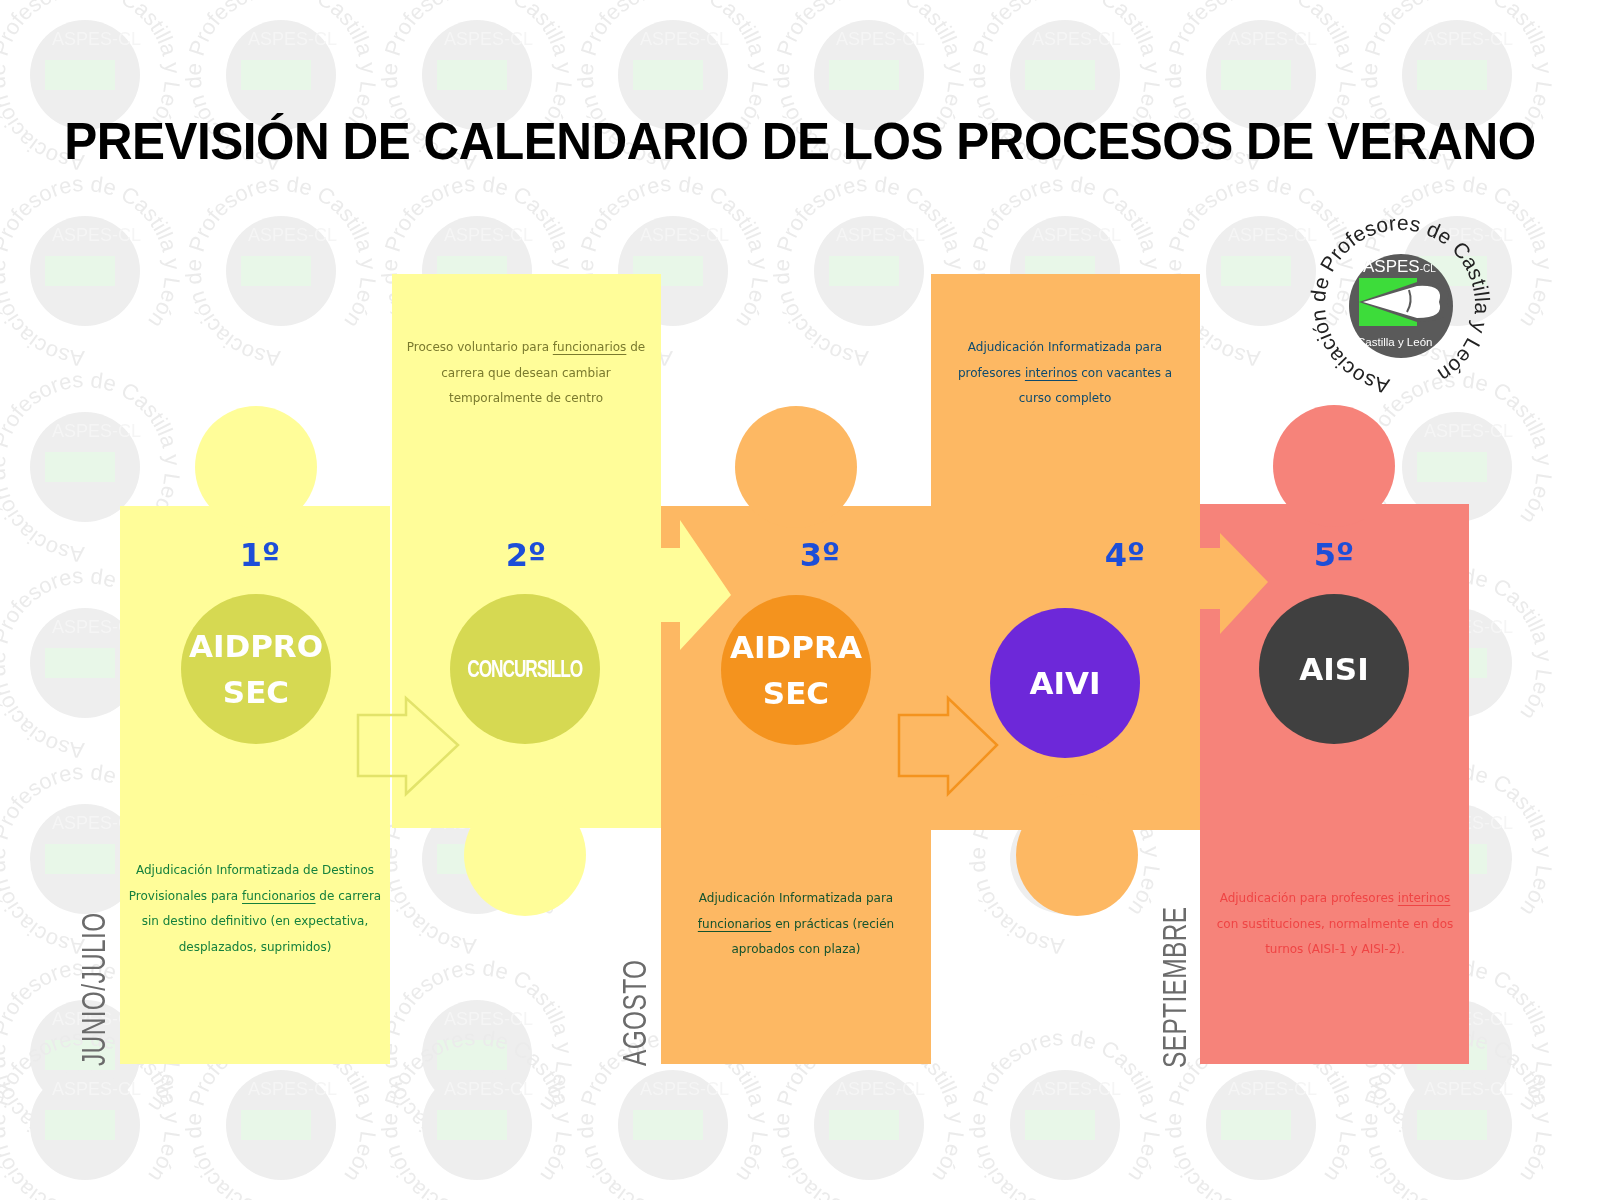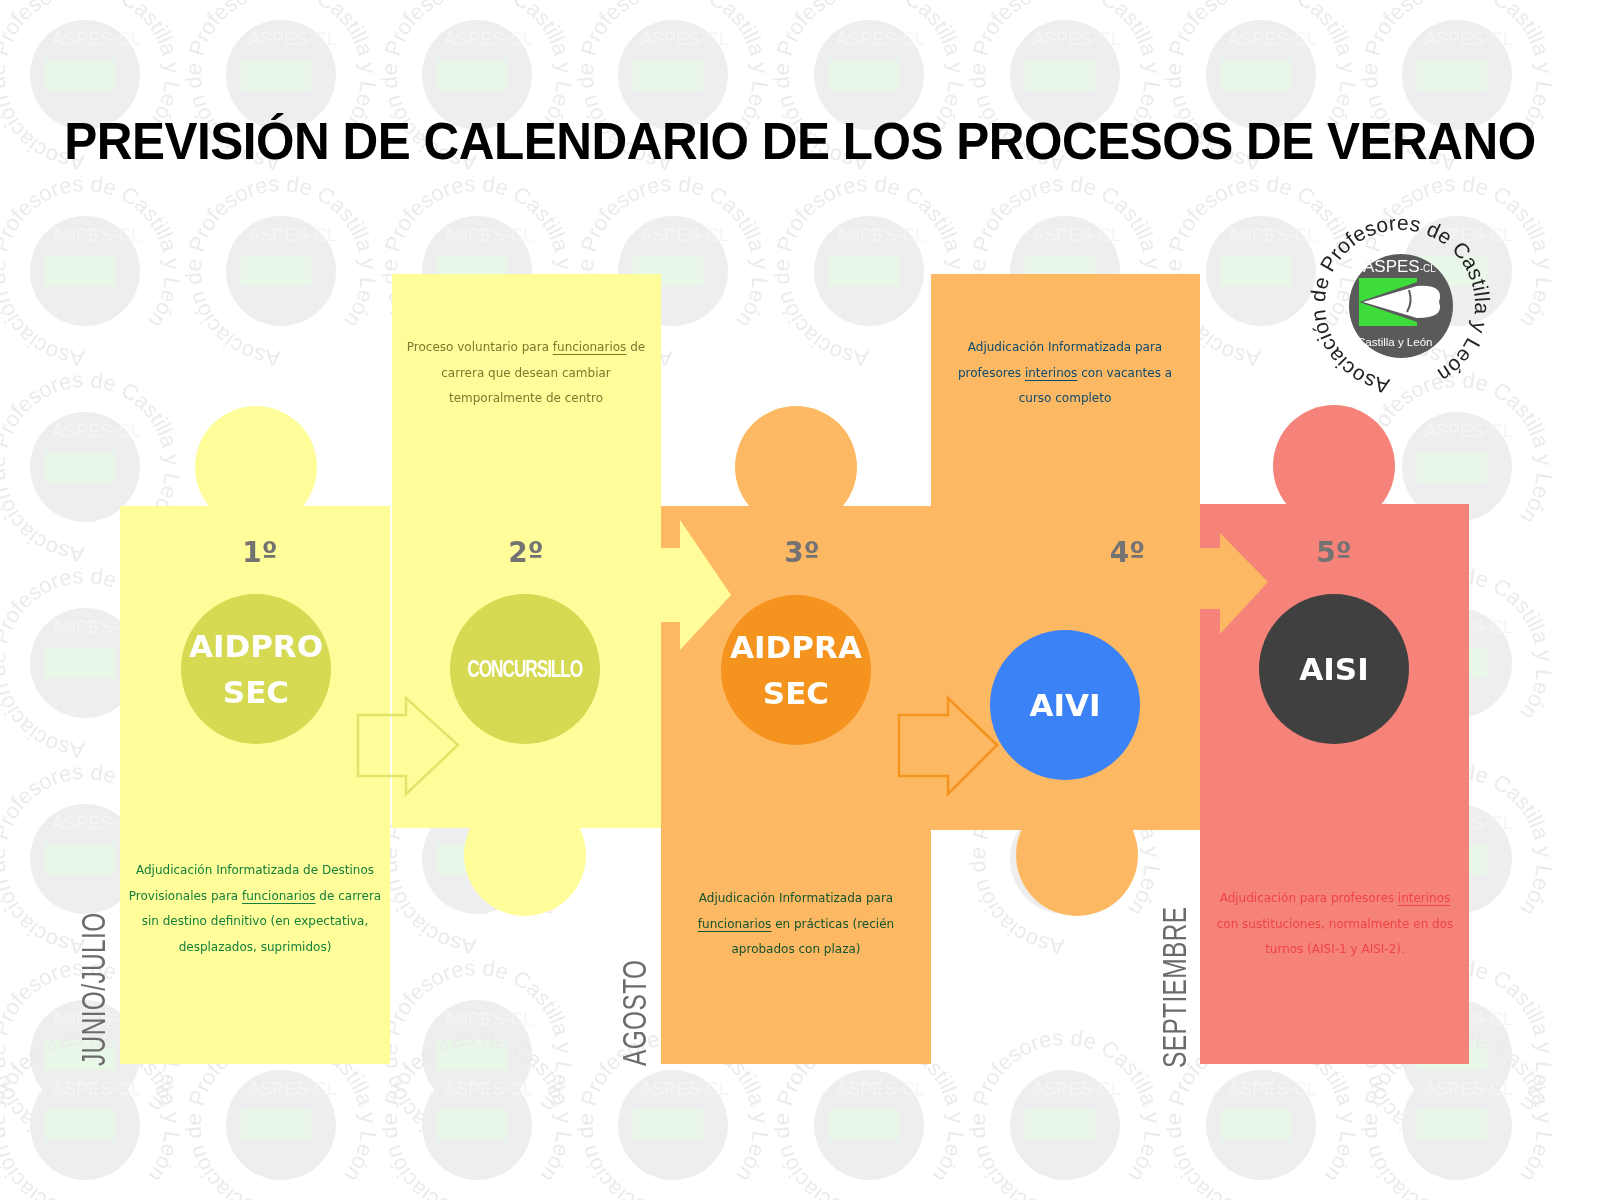--- a/index.html
+++ b/index.html
@@ -1,20 +1,20 @@
 <!DOCTYPE html>
 <html><head>
 <meta charset="utf-8">
 <style>
   html,body{margin:0;padding:0;}
   body{width:1600px;height:1200px;position:relative;overflow:hidden;background:#ffffff;font-family:"DejaVu Sans","Liberation Sans",sans-serif;}
   .wm{position:absolute;left:0;top:0;width:1600px;height:1200px;z-index:0;}
   .title{position:absolute;left:0;top:112px;width:1600px;text-align:center;font-family:"Liberation Sans",sans-serif;font-weight:900;font-size:51px;letter-spacing:-0.5px;color:#000;z-index:3;transform:scaleX(0.97);}
   .shapes{position:absolute;left:0;top:0;width:1600px;height:1200px;z-index:1;}
-  .num{position:absolute;width:160px;text-align:center;font-family:"DejaVu Sans",sans-serif;font-weight:bold;font-size:28px;color:#737373;z-index:3;}
+  .num{position:absolute;width:160px;text-align:center;font-family:"DejaVu Sans",sans-serif;font-weight:bold;font-size:32px;color:#1d4ed8;z-index:3;}
   .circle{position:absolute;width:150px;height:150px;border-radius:50%;display:flex;align-items:center;justify-content:center;text-align:center;color:#fff;font-family:"DejaVu Sans",sans-serif;font-weight:bold;font-size:31px;line-height:46px;z-index:3;}
   .circle.cond{font-family:"Liberation Sans",sans-serif;font-size:24px;transform:none;letter-spacing:-1.5px;}
   .desc{position:absolute;text-align:center;font-family:"DejaVu Sans",sans-serif;font-weight:normal;font-size:12px;line-height:25.5px;z-index:3;}
   .desc u{text-decoration:underline;text-underline-offset:3px;}
   .month{position:absolute;font-family:"Liberation Sans",sans-serif;font-size:34px;color:#6b6b6b;transform-origin:left top;transform:rotate(-90deg) scaleX(0.72);white-space:nowrap;z-index:3;letter-spacing:0.5px;}
   .logo{position:absolute;left:1305px;top:210px;width:190px;height:190px;z-index:3;}
 </style>
 </head>
 <body>
 
@@ -99,34 +99,34 @@
     <circle cx="1334" cy="466" r="61" fill="#F6837A"></circle>
     <polygon points="1200,548 1220,548 1220,533 1268,582 1220,634 1220,609 1200,609" fill="#FDB863"></polygon>
   </g>
 
   <polygon points="358,715 406,715 406,698 458,745 406,794 406,776 358,776" fill="none" stroke="#E2E36A" stroke-width="2.5"></polygon>
   <polygon points="899,715 948,715 948,698 997,745 948,794 948,776 899,776" fill="none" stroke="#F4931E" stroke-width="2.5"></polygon>
 </svg>
 
 <div class="num" style="left:180px;top:536px;">1º</div>
 <div class="num" style="left:446px;top:536px;">2º</div>
-<div class="num" style="left:722px;top:536px;">3º</div>
+<div class="num" style="left:740px;top:536px;">3º</div>
 <div class="num" style="left:985px;top:536px;text-align:right;">4º</div>
 <div class="num" style="left:1254px;top:536px;">5º</div>
 
 <div class="circle" style="left:181px;top:594px;background:#D6D952;">
   <div><span>AIDPRO</span><br><span>SEC</span></div>
 </div>
 <div class="circle cond" style="left:450px;top:594px;background:#D6D952;">
   <span style="display:inline-block;transform:scaleX(0.72);">CONCURSILLO</span>
 </div>
 <div class="circle" style="left:721px;top:595px;background:#F4931E;">
   <div><span>AIDPRA</span><br><span>SEC</span></div>
 </div>
-<div class="circle" style="left:990px;top:630px;background:#3b82f6;">
+<div class="circle" style="left:990px;top:608px;background:#6d28d9;">
   <span>AIVI</span>
 </div>
 <div class="circle" style="left:1259px;top:594px;background:#404040;">
   <span>AISI</span>
 </div>
 
 <div class="desc" style="left:124px;top:858px;width:262px;color:#15803d;">
   <span>Adjudicación Informatizada de Destinos Provisionales para </span><u>funcionarios</u><span> de carrera sin destino definitivo (en expectativa, desplazados, suprimidos)</span>
 </div>
 <div class="desc" style="left:400px;top:335px;width:252px;color:#7A7A2E;">

